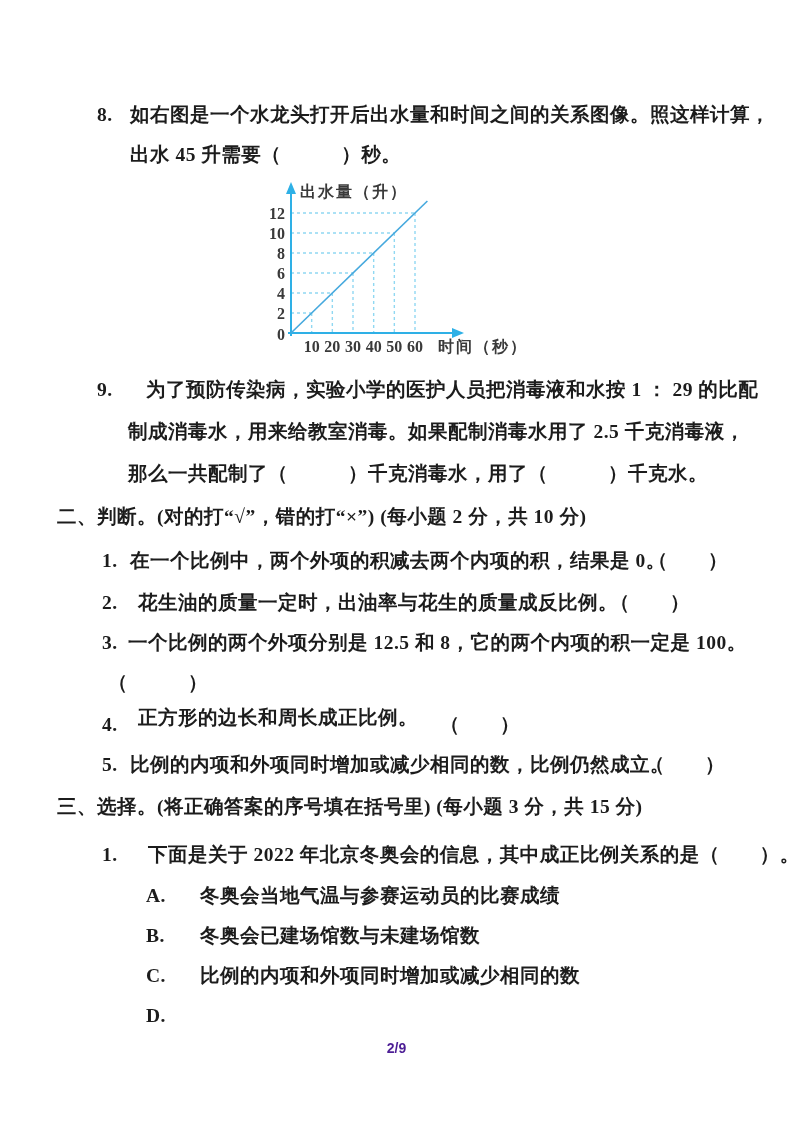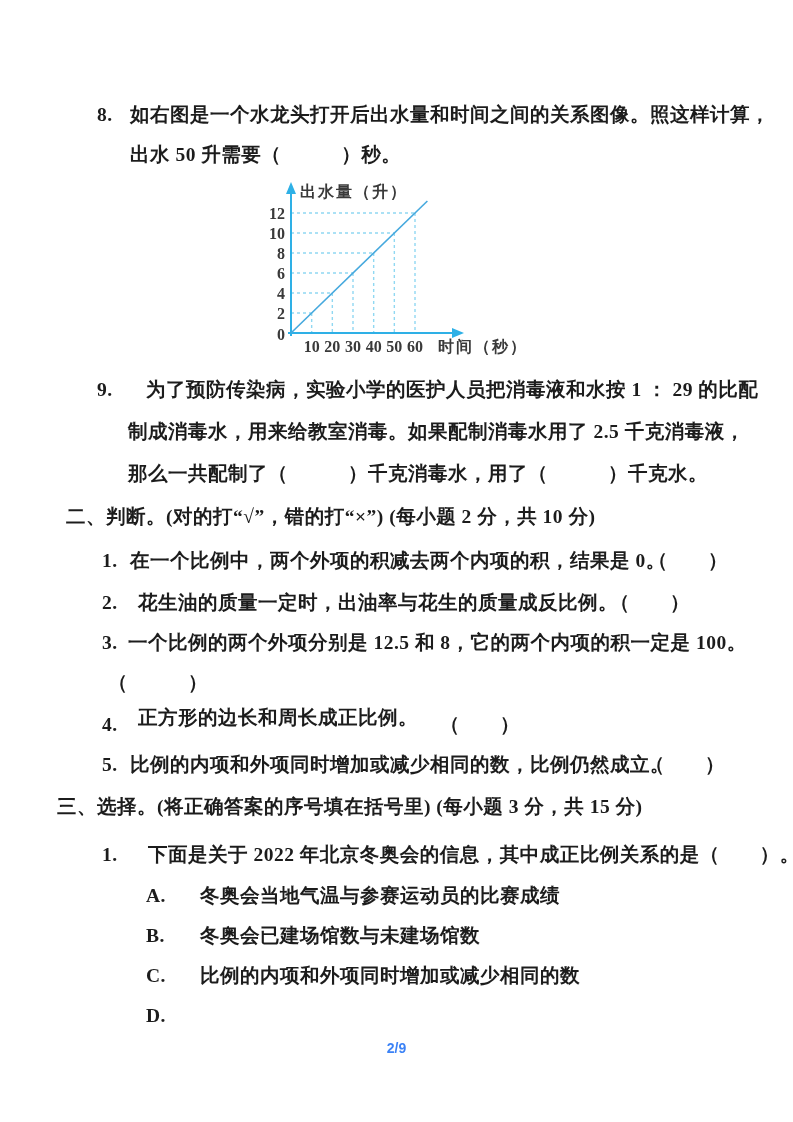--- a/index.html
+++ b/index.html
@@ -12,36 +12,36 @@
     font-family:"Liberation Serif","DejaVu Serif",serif;
     font-weight:600;
     color:#1c1c1c;
     font-size:19.5px;
   }
   .t{position:absolute;white-space:nowrap;letter-spacing:0.5px;line-height:24px;}
   .heading{letter-spacing:0.5px;}
   .footer{
     position:absolute;left:0;right:0;text-align:center;
     font-family:"Liberation Sans","DejaVu Sans",sans-serif;
-    font-size:14px;font-weight:700;color:#3b82f6;
+    font-size:14px;font-weight:700;color:#4c1d95;
   }
   svg text{
     font-family:"Liberation Serif","DejaVu Serif",serif;
     font-weight:600;
     fill:#3a3a3a;
   }
 </style>
 </head>
 <body>
 
 <div class="page">
 
   <span class="t" style="left:97px;top:103px">8.</span>
   <span class="t" style="left:130px;top:103px">如右图是一个水龙头打开后出水量和时间之间的关系图像。照这样计算，</span>
-  <span class="t" style="left:130px;top:143px">出水 50 升需要（　　　）秒。</span>
+  <span class="t" style="left:130px;top:143px">出水 45 升需要（　　　）秒。</span>
 
   <svg width="272" height="188" viewBox="0 0 272 188" style="position:absolute;left:256px;top:179px">
       <line x1="35" y1="134" x2="55.667" y2="134" stroke="#90d8f2" stroke-width="1.4" stroke-dasharray="3 3"></line>
       <line x1="55.667" y1="134" x2="55.667" y2="154" stroke="#90d8f2" stroke-width="1.4" stroke-dasharray="3 3"></line>
       <line x1="35" y1="114" x2="76.334" y2="114" stroke="#90d8f2" stroke-width="1.4" stroke-dasharray="3 3"></line>
       <line x1="76.334" y1="114" x2="76.334" y2="154" stroke="#90d8f2" stroke-width="1.4" stroke-dasharray="3 3"></line>
       <line x1="35" y1="94" x2="97.001" y2="94" stroke="#90d8f2" stroke-width="1.4" stroke-dasharray="3 3"></line>
       <line x1="97.001" y1="94" x2="97.001" y2="154" stroke="#90d8f2" stroke-width="1.4" stroke-dasharray="3 3"></line>
       <line x1="35" y1="74" x2="117.668" y2="74" stroke="#90d8f2" stroke-width="1.4" stroke-dasharray="3 3"></line>
       <line x1="117.668" y1="74" x2="117.668" y2="154" stroke="#90d8f2" stroke-width="1.4" stroke-dasharray="3 3"></line>
@@ -69,21 +69,21 @@
       <text x="159.002" y="173" text-anchor="middle" font-size="16">60</text>
       <text x="44" y="18" font-size="16" letter-spacing="2">出水量（升）</text>
       <text x="182.002" y="173" font-size="16" letter-spacing="2">时间（秒）</text>
     </svg>
 
   <span class="t" style="left:97px;top:378px">9.</span>
   <span class="t" style="left:146px;top:378px">为了预防传染病，实验小学的医护人员把消毒液和水按 1 ： 29 的比配</span>
   <span class="t" style="left:128px;top:420px">制成消毒水，用来给教室消毒。如果配制消毒水用了 2.5 千克消毒液，</span>
   <span class="t" style="left:128px;top:462px">那么一共配制了（　　　）千克消毒水，用了（　　　）千克水。</span>
 
-  <span class="t heading" style="left:66px;top:505px">二、判断。(对的打“√”，错的打“×”) (每小题 2 分，共 10 分)</span>
+  <span class="t heading" style="left:57px;top:505px">二、判断。(对的打“√”，错的打“×”) (每小题 2 分，共 10 分)</span>
 
   <span class="t" style="left:102px;top:549px">1.</span>
   <span class="t" style="left:130px;top:549px">在一个比例中，两个外项的积减去两个内项的积，结果是 0。</span>
   <span class="t" style="left:648px;top:549px">（　　）</span>
 
   <span class="t" style="left:102px;top:591px">2.</span>
   <span class="t" style="left:138px;top:591px">花生油的质量一定时，出油率与花生的质量成反比例。</span>
   <span class="t" style="left:610px;top:591px">（　　）</span>
 
   <span class="t" style="left:102px;top:631px">3.</span>

